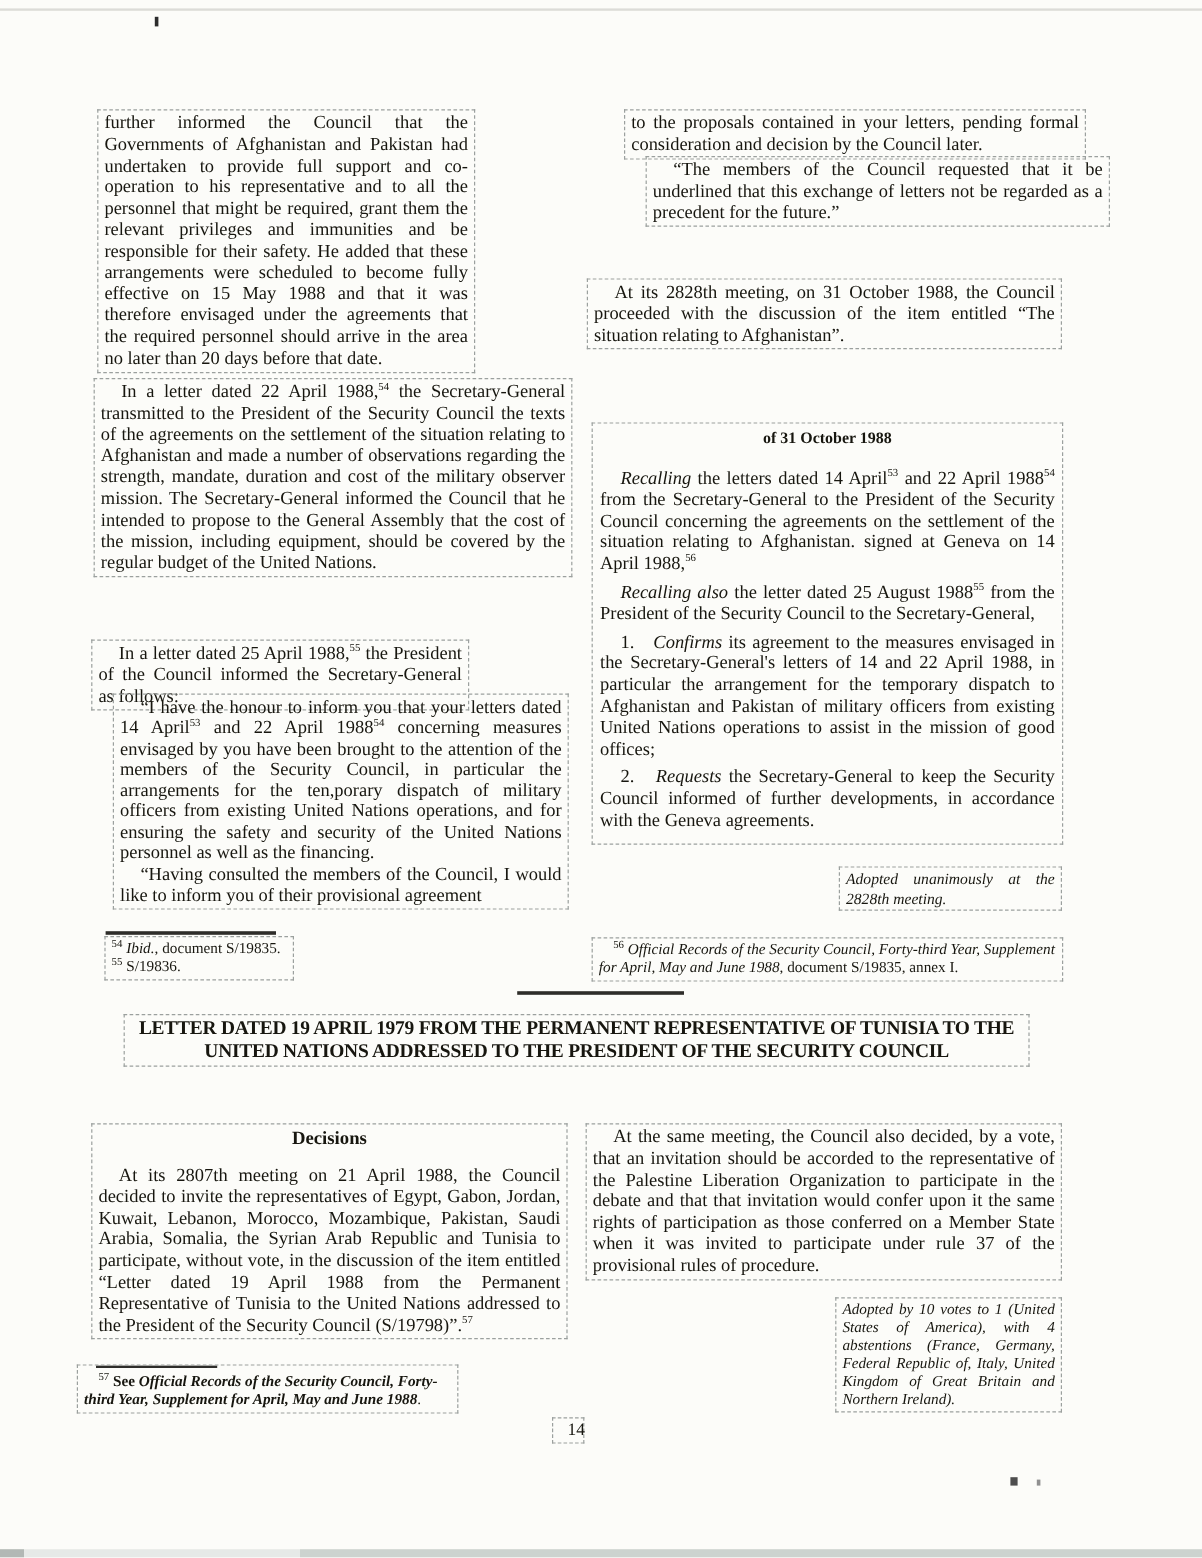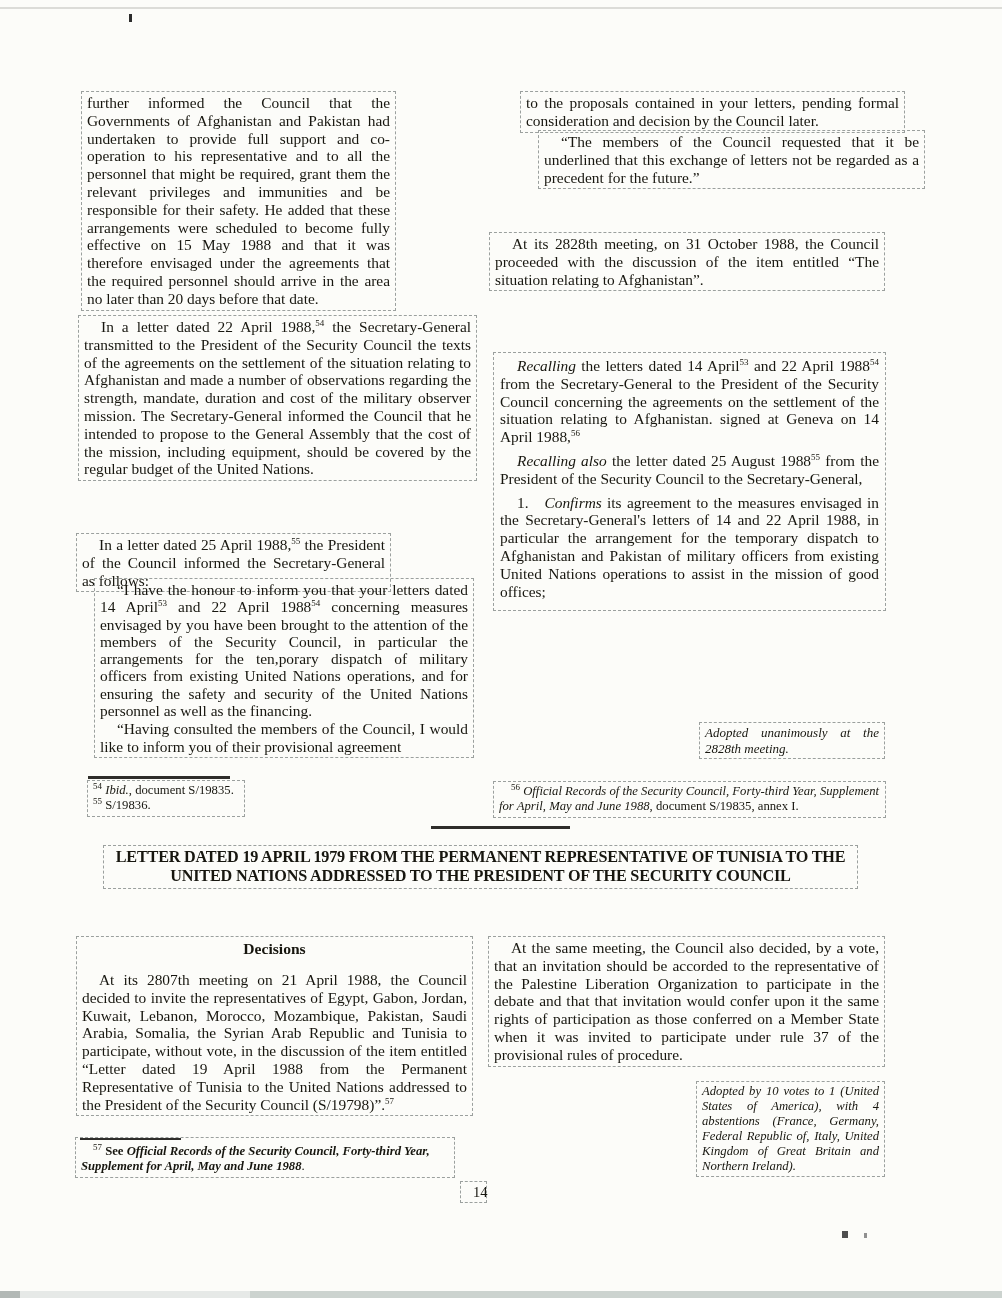--- a/index.html
+++ b/index.html
@@ -40,21 +40,21 @@
   #b-fn56{left:493px;top:781px;width:393px;}
   #b-fn56 .fn{text-indent:12px;}
   
   #rule-center{left:431px;top:826px;width:139px;height:3px;background:#59595${'5'.length?'5':'5'};}
   #b-heading{left:103px;top:845px;width:755px;text-align:center;}
   #b-heading .hl{font-weight:700;font-size:16.2px;line-height:18.8px;letter-spacing:-0.2px;}
   
   #b-decisions{left:76px;top:936px;width:397px;}
   #b-decisions .dec-head{font-weight:700;font-size:15.6px;text-align:center;margin:1px 0 13px;}
   #rule-57{left:80px;top:1138px;width:101px;height:2px;}
-  #b-fn57{left:75px;top:1137px;width:380px;padding-top:6px;}
+  #b-fn57{left:64px;top:1137px;width:318px;padding-top:6px;}
   #b-fn57 .fn{text-indent:12px;}
   
   #b-same{left:488px;top:936px;width:397px;}
   #b-adopt2{left:696px;top:1081px;width:189px;}
   #b-adopt2 .adopted{font-size:12.7px;line-height:15px;}
   #b-pagenum{left:460px;top:1181px;width:27px;text-align:center;padding:1px 12px;}
   #b-pagenum span{font-size:14.5px;}
   
   #top-line{position:absolute;left:0;top:7px;width:1002px;height:2px;background:#dddddad9;background:#dcdcd8;}
   #top-tick{position:absolute;left:129px;top:14px;width:3px;height:8px;background:#2c2c2c;}
@@ -114,24 +114,26 @@
     </div>
 </div>
 
 <div class="blk" id="b-2828">
   <div class="txt">
       <p class="indent">At its 2828th meeting, on 31 October 1988, the Council proceeded with the discussion of the item entitled “The situation relating to Afghanistan”.</p>
     </div>
 </div>
 
 <div class="blk" id="b-res">
+  <div class="res-date">of 31 October 1988</div>
   <div class="txt">
     <p class="indent"><span class="st-i">Recalling</span><span> the letters dated 14 April</span><sup>53</sup><span> and 22 April 1988</span><sup>54</sup><span> from the Secretary-General to the President of the Security Council concerning the agreements on the settlement of the situation relating to Afghanistan. signed at Geneva on 14 April 1988,</span><sup>56</sup></p>
     <p class="indent"><span class="st-i">Recalling also</span><span> the letter dated 25 August 1988</span><sup>55</sup><span> from the President of the Security Council to the Secretary-General,</span></p>
     <p class="indent"><span>1.&nbsp;&nbsp;&nbsp;</span><span class="st-i">Confirms</span><span> its agreement to the measures envisaged in the Secretary-General's letters of 14 and 22 April 1988, in particular the arrangement for the temporary dispatch to Afghanistan and Pakistan of military officers from existing United Nations operations to assist in the mission of good offices;</span></p>
+    <p class="indent"><span>2.&nbsp;&nbsp;&nbsp;</span><span class="st-i">Requests</span><span> the Secretary-General to keep the Security Council informed of further developments, in accordance with the Geneva agreements.</span></p>
   </div>
 </div>
 
 <div class="blk" id="b-adopt1">
   <div class="adopted">Adopted unanimously at the 2828th meeting.</div>
 </div>
 
 <div class="blk" id="b-fn56">
   <div class="fn"><sup>56</sup><span> </span><span class="st-i">Official Records of the Security Council, Forty-third Year, Supplement for April, May and June 1988</span><span>, document S/19835, annex I.</span></div>
 </div>

